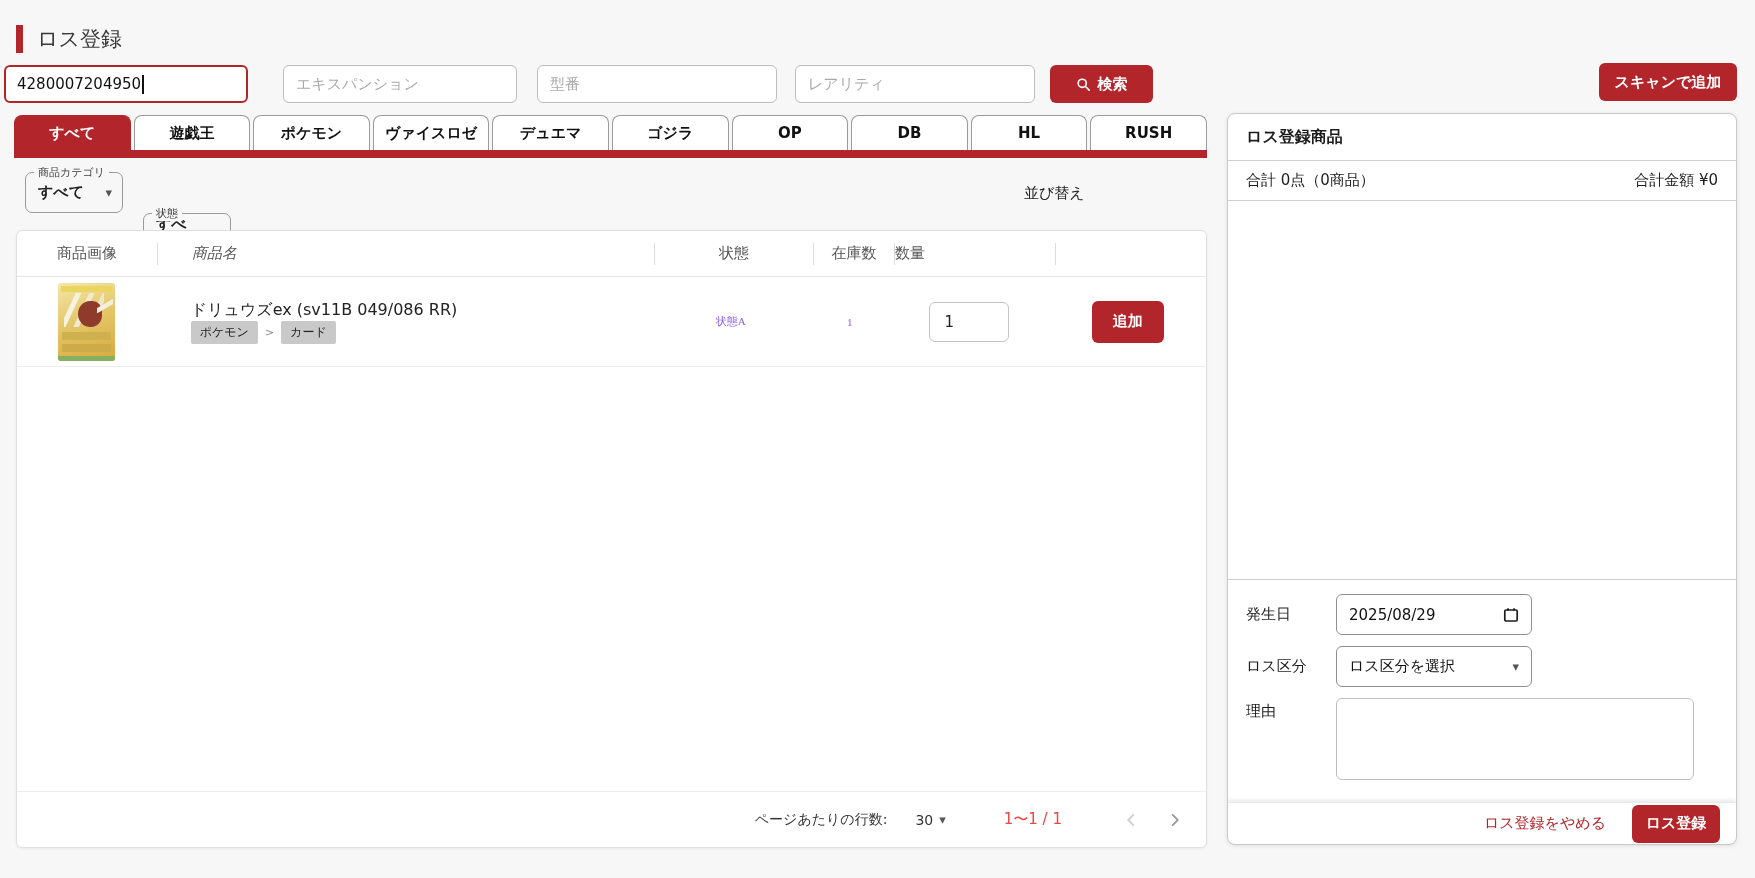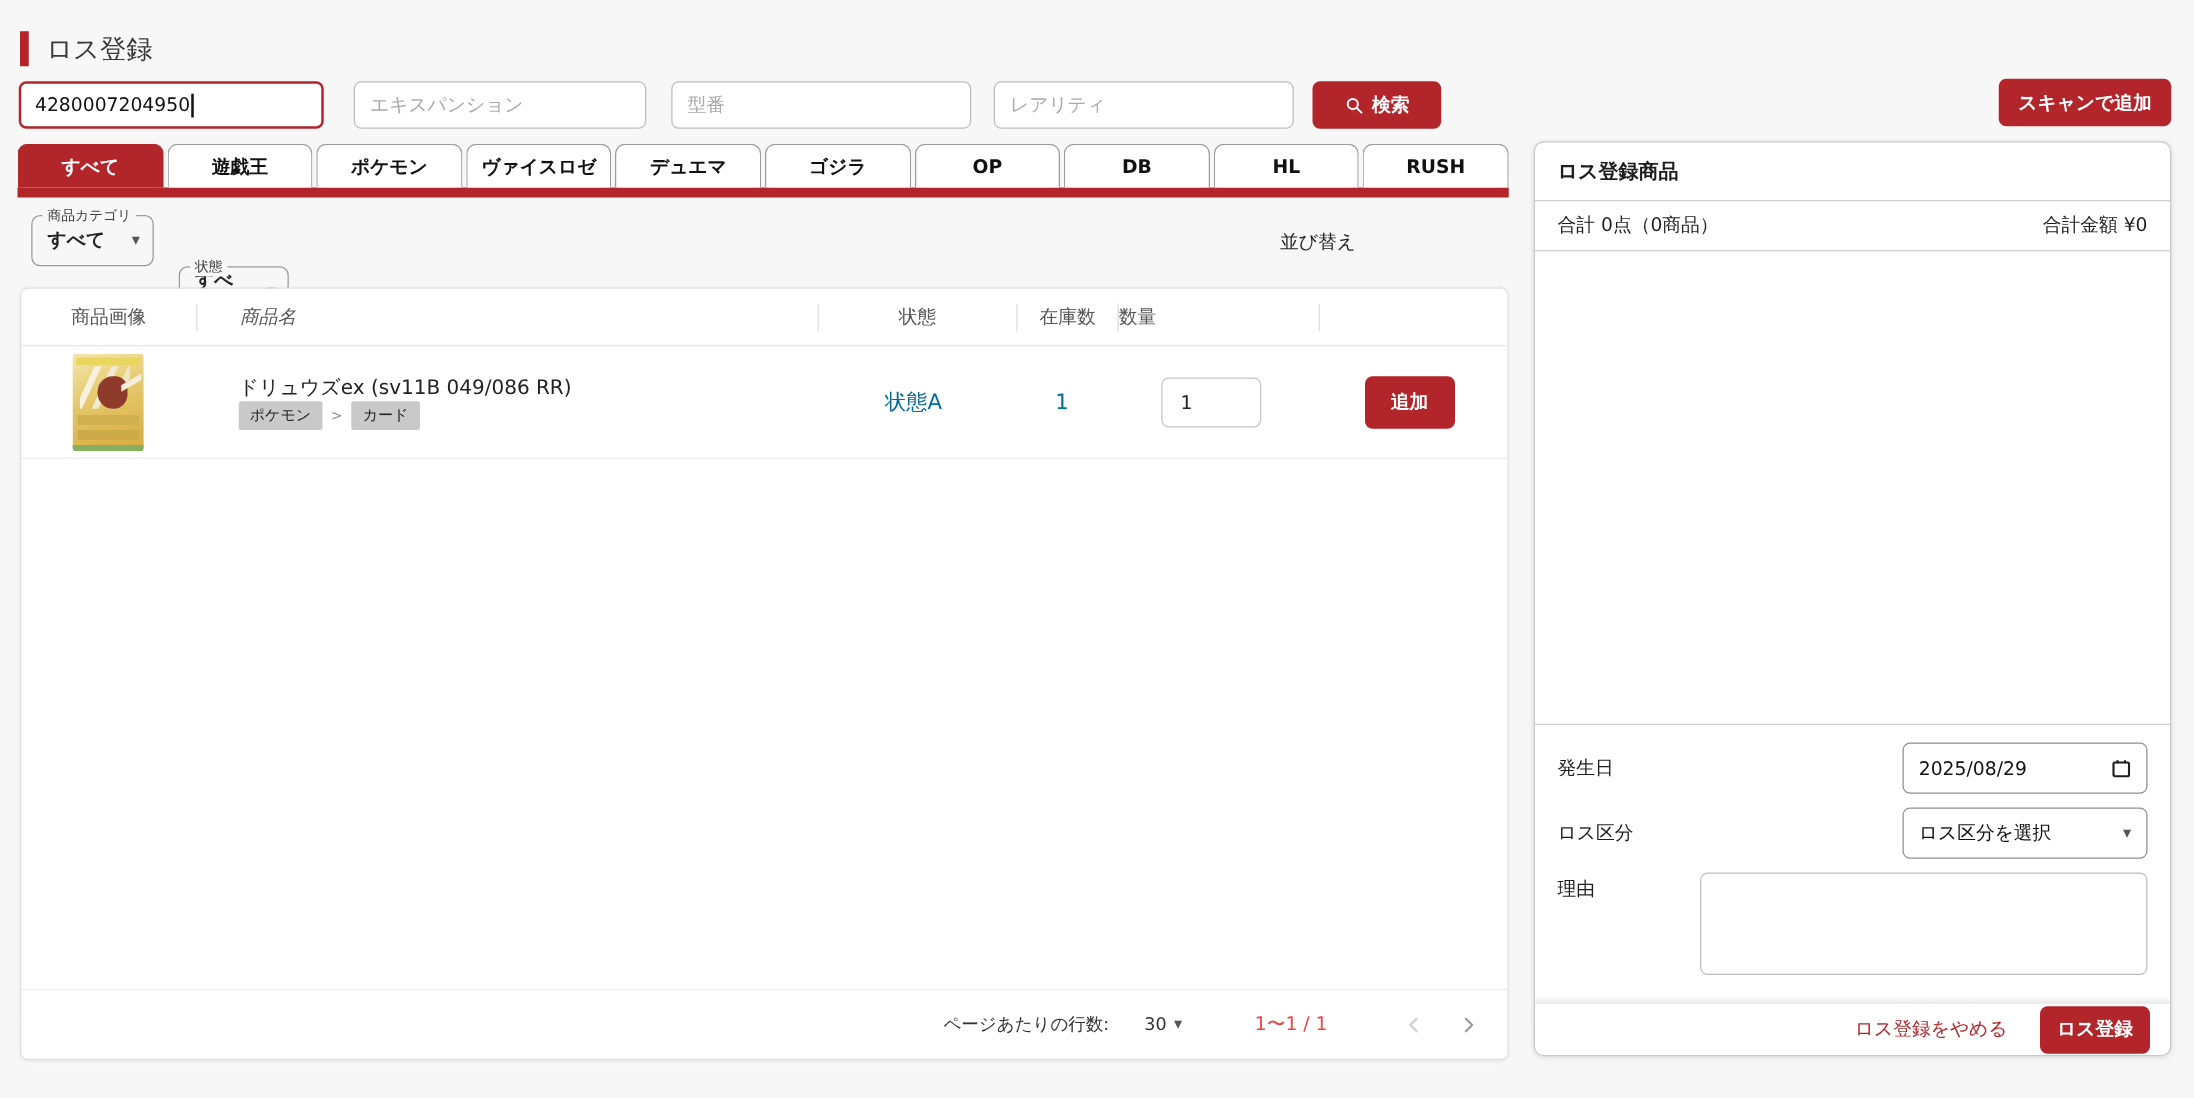--- a/index.html
+++ b/index.html
@@ -76,21 +76,21 @@
   .col-act { width:157px; display:flex; justify-content:center; }
   .hdiv { align-self:center; width:1px; height:22px; background:#ddd; }
   .t-header .col-img,.t-header .col-name,.t-header .col-cond,.t-header .col-stock,.t-header .col-qty { display:block; }
   .t-header .col-img { text-align:center; }
   .t-header .col-name { padding-left:34px;font-style:italic; }
 
   .prod-name { font-size:16px; color:#222; }
   .chips { display:flex; align-items:center; }
   .chip { background:#c9c9c9; color:#222; font-size:12px; padding:3px 9px; border-radius:2px; }
   .chip-sep { color:#8a8a8a; font-size:11px; margin:0 7px; }
-  .cell-text { font-size:17px; color:#0369a1; }
+  .cell-text { font-size:11px; color:#8b5cf6;font-family:Liberation Serif, serif; }
   .qty-input {
     width:80px; height:40px; border:1px solid #c4c4c4; border-radius:6px;
     font-size:15px; padding:0 0 0 14px; outline:none; color:#222;
     font-family:"DejaVu Sans","Liberation Sans",sans-serif;
   }
   .add-btn { width:72px; height:42px; }
 
   
   .card-img { width:57px; height:78px; border-radius:3px; position:relative; overflow:hidden;
     background:linear-gradient(160deg,#f3e2a0 0%,#e5c express 40%,#d9a93c 100%);
@@ -126,21 +126,21 @@
     left:1227px; top:113px; width:510px; height:732px; background:#fff;
     border:1px solid #c9c9c9; border-radius:8px; box-shadow:0 1px 4px rgba(0,0,0,.10);
     display:flex; flex-direction:column; overflow:hidden;
   }
   .panel-title { height:47px; display:flex; align-items:center; padding:0 18px;
     font-size:16px; font-weight:bold; color:#1d1d1d; border-bottom:1px solid #cfcfcf; }
   .panel-totals { height:40px; display:flex; align-items:center; justify-content:space-between;
     padding:0 18px; font-size:15px; color:#1d1d1d; border-bottom:1px solid #cfcfcf; }
   .panel-list { flex:1; border-bottom:1px solid #cfcfcf; }
   .panel-form { padding:14px 18px 10px 18px; }
-  .form-row { display:flex; align-items:center; margin-bottom:11px;justify-content:space-between; }
+  .form-row { display:flex; align-items:center; margin-bottom:11px; }
   .form-label { width:90px; font-size:15px; color:#1d1d1d; }
   .form-label.top { align-self:flex-start; padding-top:4px; }
   .date-box, .select-box {
     width:196px; height:41px; border:1px solid #8f8f8f; border-radius:6px; background:#fff;
     display:flex; align-items:center; padding:0 12px; font-size:15px; color:#111; cursor:pointer;
   }
   .date-box .ico, .select-box .sb-caret { margin-left:auto; }
   .select-box .sb-caret { color:#555; font-size:13px; }
   .reason-textarea {
     width:358px; height:82px; border:1px solid #bdbdbd; border-radius:6px; resize:none;
@@ -157,21 +157,21 @@
   :root { --accent:#b2262b; }
 </style>
 </head>
 <body>
 
 <div class="abs page-title">
   <div class="title-accent"></div>
   <div class="title-text">ロス登録</div>
 </div>
 
-<div class="abs fake-input" style="left:15px; top:65px; width:244px;">
+<div class="abs fake-input" style="left:4px; top:65px; width:244px;">
   <span>4280007204950</span>
   <span class="caret-bar"></span>
 </div>
 <input class="abs text-input" style="left: 283px; top: 65px; width: 234px;" placeholder="エキスパンション">
 <input class="abs text-input" style="left: 537px; top: 65px; width: 240px;" placeholder="型番">
 <input class="abs text-input" style="left: 795px; top: 65px; width: 240px;" placeholder="レアリティ">
 <button class="abs btn-red" style="left:1050px; top:65px; width:103px; height:38px;">
   <span style="display:flex;">
     <svg width="15" height="15" viewBox="0 0 24 24" fill="none" stroke="#fff" stroke-width="2.6" stroke-linecap="round">
       <circle cx="10" cy="10" r="6.5"></circle>

